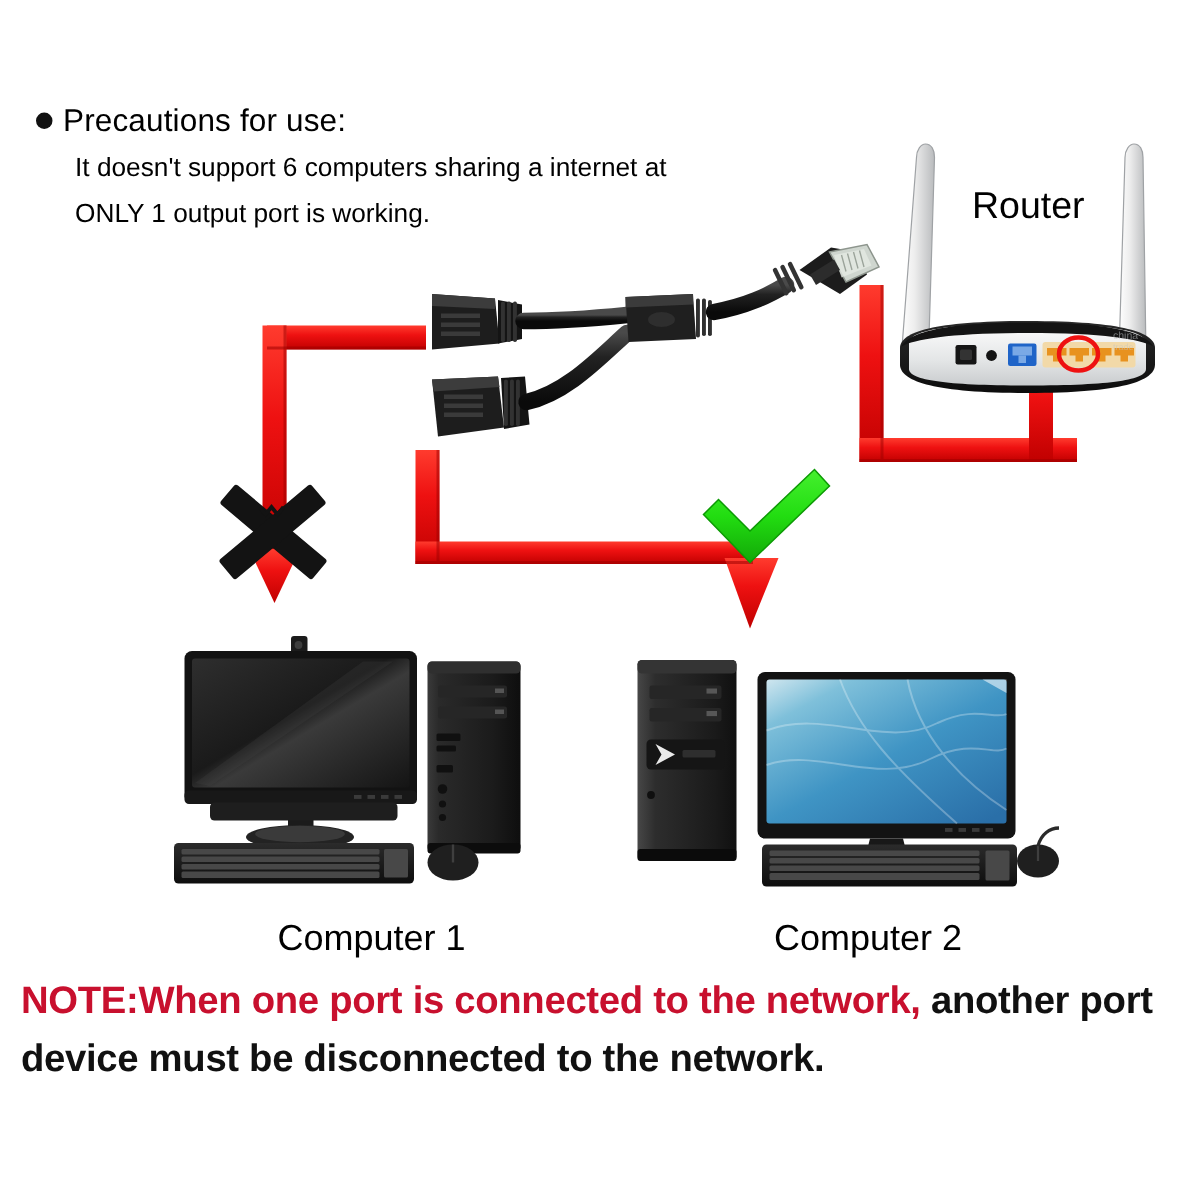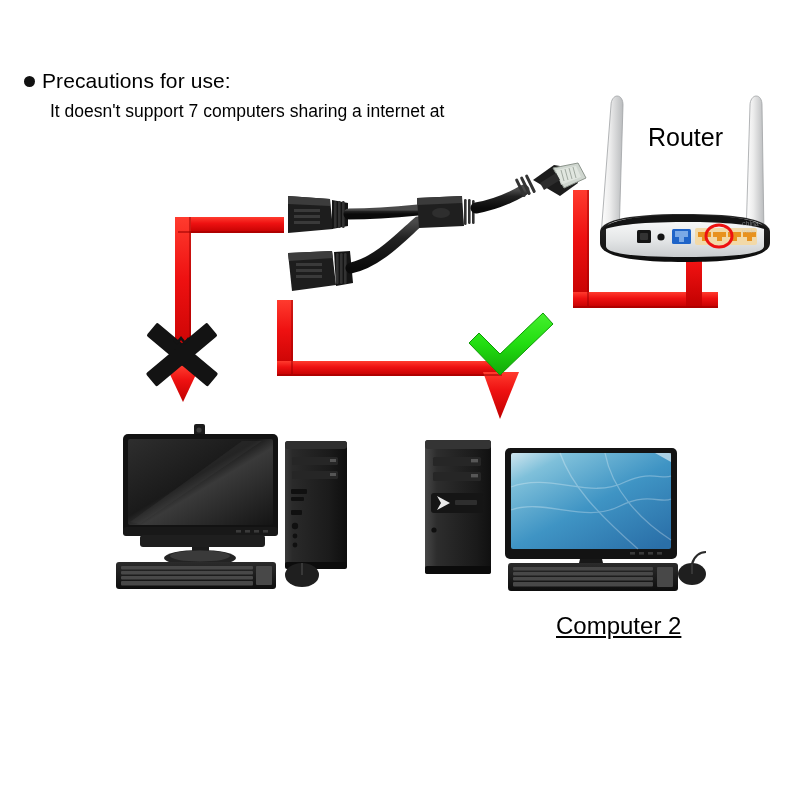--- a/index.html
+++ b/index.html
@@ -62,21 +62,21 @@
     line-height: 26px;
     white-space: nowrap;
   }
   .label-computer {
     position: absolute;
     font-size: 24px;
     line-height: 28px;
     white-space: nowrap;
   }
   #label-computer-1 { left: 185px; top: 612px; }
-  #label-computer-2 { left: 556px; top: 612px; text-decoration: underline; }
+  #label-computer-2 { left: 516px; top: 612px; }
 
   .note-block {
     position: absolute;
     left: 14px;
     top: 648px;
     width: 780px;
     font-size: 25.5px;
     font-weight: bold;
     line-height: 39px;
     letter-spacing: -0.2px;
@@ -429,22 +429,27 @@
         <path d="M692 564 L692 574" stroke="#3f3f3f" stroke-width="1.5"></path>
         <path d="M692 564 C 694 556, 700 552, 706 552" stroke="#2a2a2a" stroke-width="2.2" fill="none"></path>
       </g>
     </g>
   </svg>
 
   <div class="precautions">
     <div class="precaution-heading">
       <span class="bullet-dot"></span><span>Precautions for use:</span>
     </div>
-    <div class="precaution-line indent">It doesn't support 7 computers sharing a internet at</div>
+    <div class="precaution-line indent">It doesn't support 6 computers sharing a internet at</div>
+    <div class="precaution-line indent">ONLY 1 output port is working.</div>
   </div>
 
   <div class="label-router">Router</div>
 
+  <div class="label-computer" id="label-computer-1">Computer 1</div>
 
   <div class="label-computer" id="label-computer-2">Computer 2</div>
 
+  <div class="note-block">
+    <span class="note-red">NOTE:When one port is connected to the network,</span><span class="note-black"> another port device must be disconnected to the network.</span>
+  </div>
 
 </div>
 
 </body></html>

